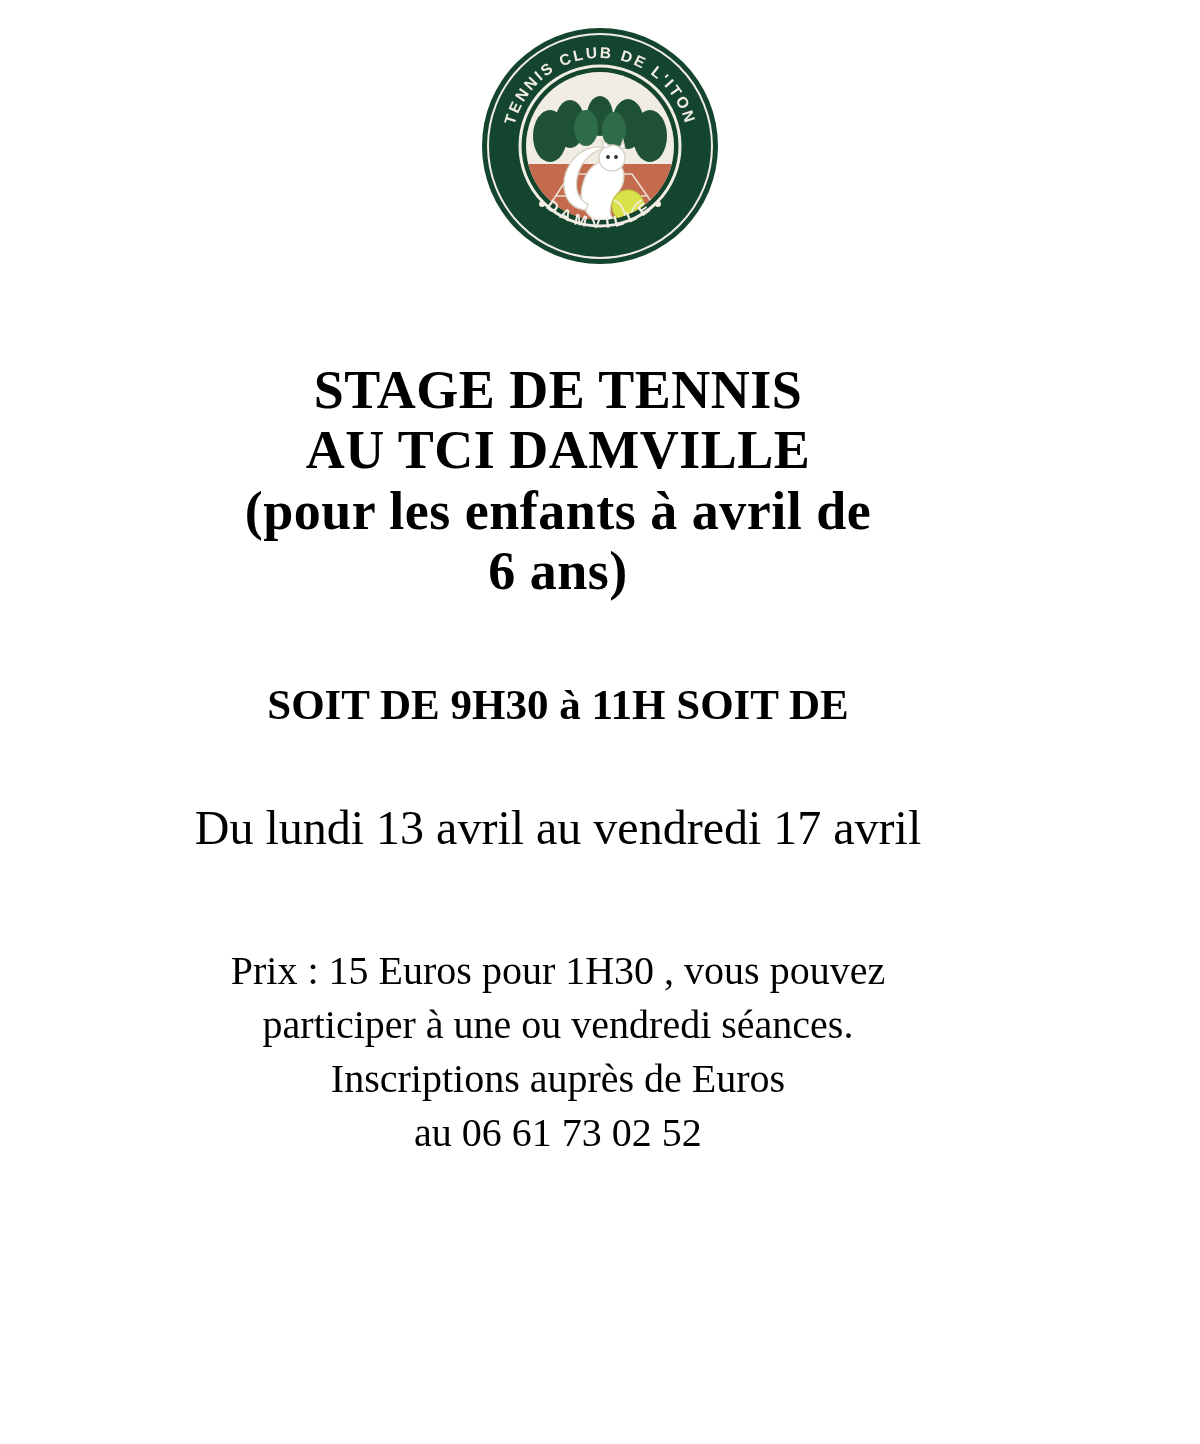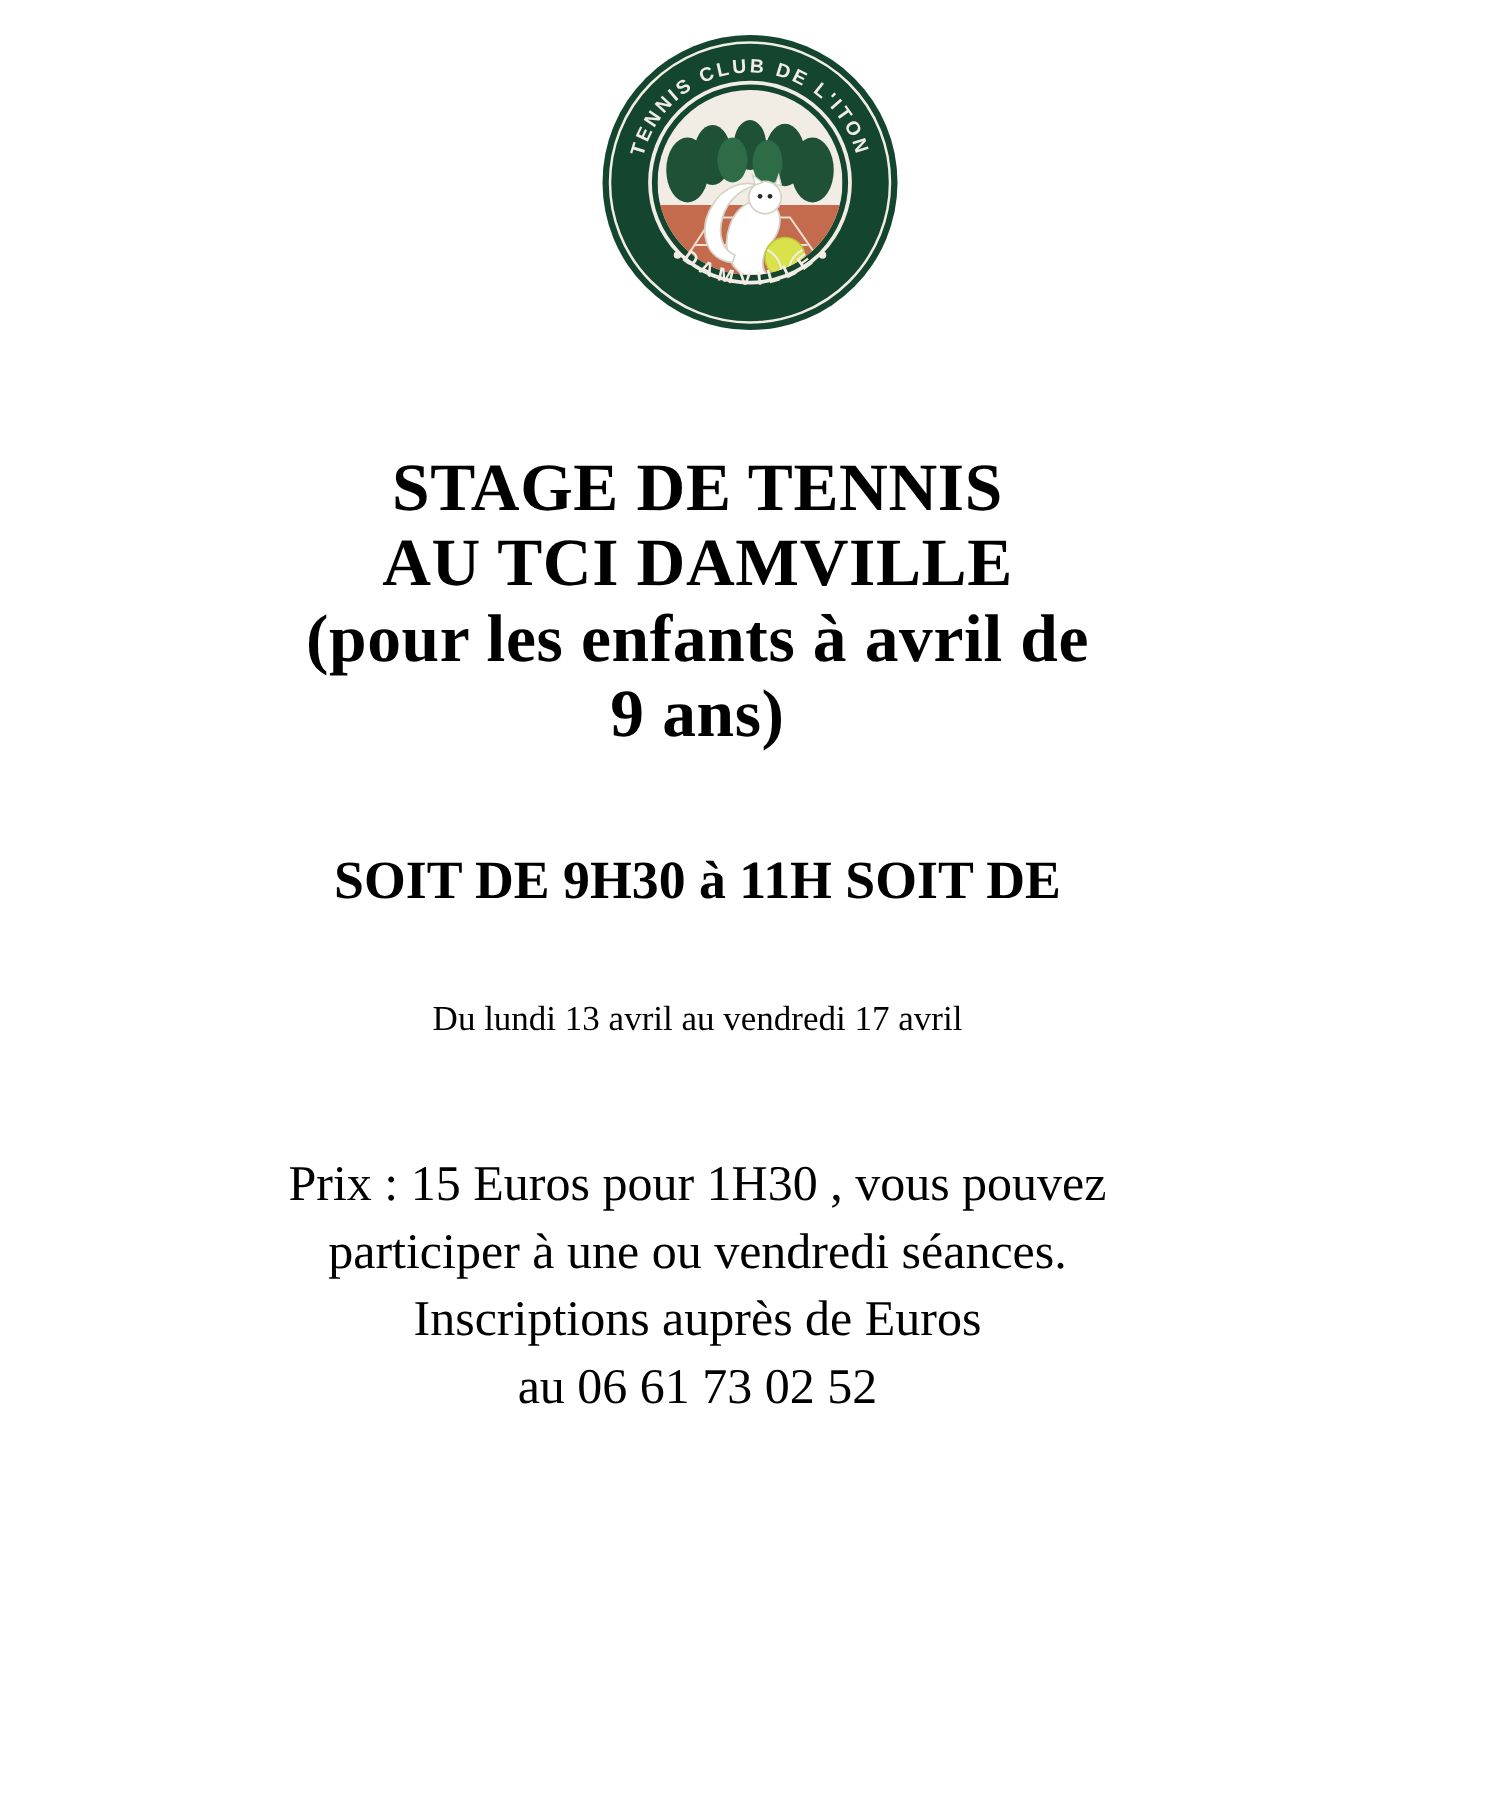--- a/index.html
+++ b/index.html
@@ -66,21 +66,21 @@
     line-height: 1.18;
     width: 1020px;
     margin-left: auto;
     margin-right: auto;
   }
   .times .t1 { display: block; }
   .times .t2 { display: block; }
 
   .dates {
     margin-top: 68px;
-    font-size: 28px;
+    font-size: 48px;
     line-height: 1.2;
     font-weight: normal;
   }
 
   .info {
     margin-top: 88px;
     font-size: 40px;
     line-height: 1.35;
     font-weight: normal;
     width: 960px;
@@ -163,21 +163,21 @@
       </svg>
     </div>
   </div>
 
   <div class="content">
 
     <div class="title">
       <span class="l1">STAGE DE TENNIS</span>
       <span class="l2">AU TCI DAMVILLE</span>
       <span class="l3">(pour les enfants à avril de</span>
-      <span class="l4">9 ans)</span>
+      <span class="l4">6 ans)</span>
     </div>
 
     <div class="times">
       <span class="t1">SOIT DE 9H30 à 11H SOIT DE</span>
     </div>
 
     <div class="dates">Du lundi 13 avril au vendredi 17 avril</div>
 
     <div class="info">
       <span>Prix : 15 Euros pour 1H30 , vous pouvez</span>

